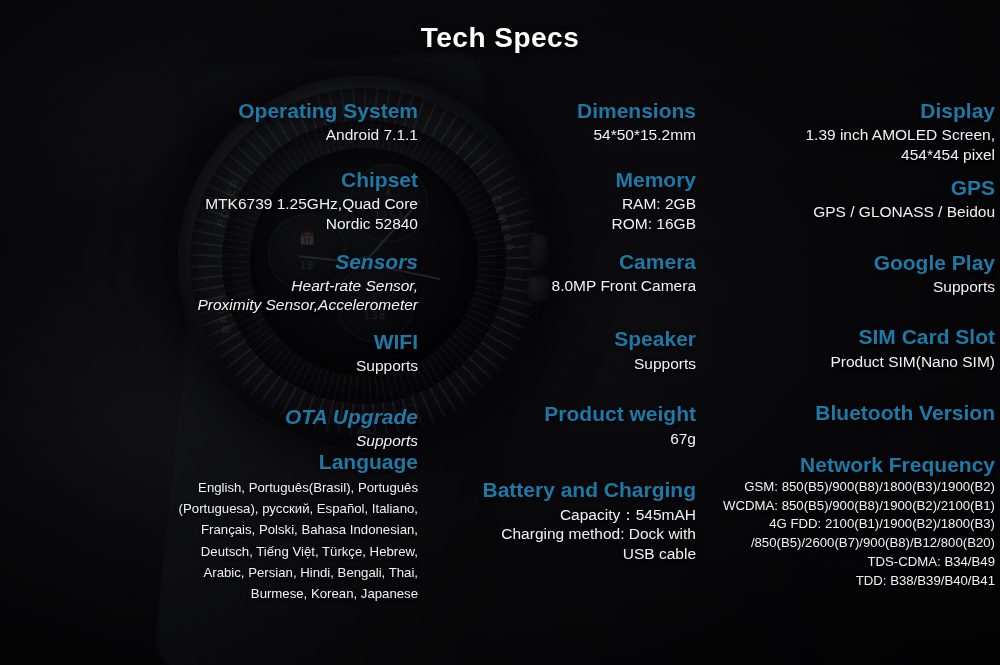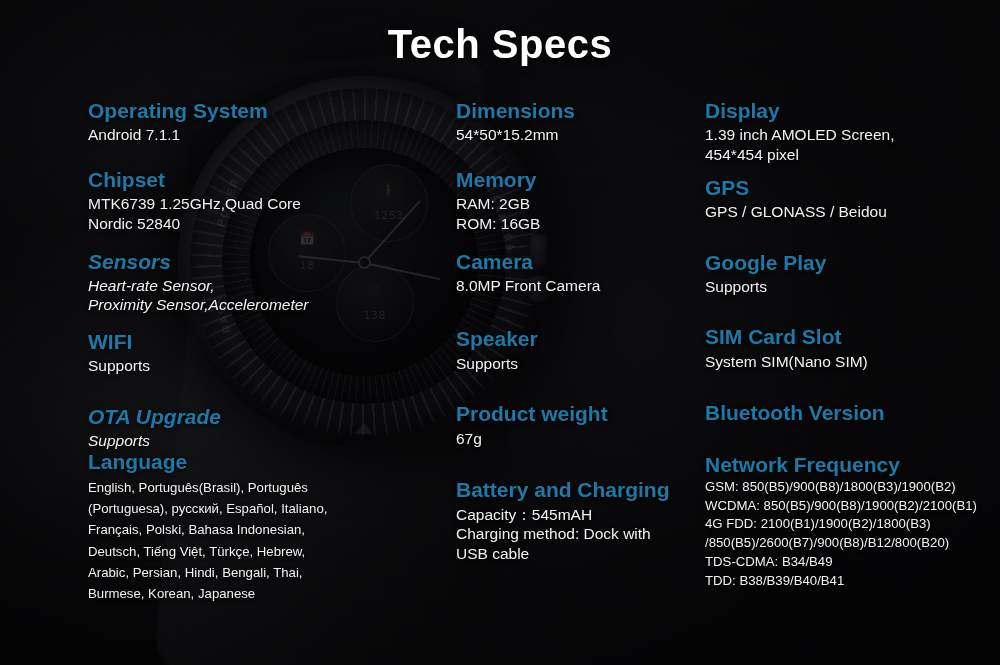--- a/index.html
+++ b/index.html
@@ -137,26 +137,26 @@
     background:rgba(4,4,6,.42);
   }
 
   
   .content { position:absolute; inset:0; }
 
   .page-title {
     position:absolute; left:0; right:0; top:22px;
     text-align:center;
     color:#ffffff;
-    font-size:40px; font-weight:bold;
+    font-size:28px; font-weight:bold;
     letter-spacing:.5px;
     text-shadow:0 2px 7px rgba(0,0,0,.9);
   }
 
-  .col { position:absolute; }
+  .col { position:absolute;text-align:right; }
   .col-1 { left:88px;  top:100px; width:330px; }
   .col-2 { left:456px; top:100px; width:240px; }
   .col-3 { left:705px; top:100px; width:290px; }
 
   .spec { }
   .spec h3 {
     color:#1d7aa8;
     font-size:21px; font-weight:bold;
     line-height:1.06;
     text-shadow:0 1px 4px rgba(0,0,0,.85);
@@ -294,21 +294,21 @@
       <div class="spec" style="margin-bottom:30px;">
         <h3>GPS</h3>
         <p>GPS / GLONASS / Beidou</p>
       </div>
       <div class="spec" style="margin-bottom:30px;">
         <h3>Google Play</h3>
         <p>Supports</p>
       </div>
       <div class="spec" style="margin-bottom:31px;">
         <h3>SIM Card Slot</h3>
-        <p>System SIM(Nano SIM)</p>
+        <p>Product SIM(Nano SIM)</p>
       </div>
       <div class="spec" style="margin-bottom:29px;">
         <h3>Bluetooth Version</h3>
       </div>
       <div class="spec">
         <h3>Network Frequency</h3>
         <p class="small">GSM: 850(B5)/900(B8)/1800(B3)/1900(B2)<br>WCDMA: 850(B5)/900(B8)/1900(B2)/2100(B1)<br>4G FDD: 2100(B1)/1900(B2)/1800(B3)<br>/850(B5)/2600(B7)/900(B8)/B12/800(B20)<br>TDS-CDMA: B34/B49<br>TDD: B38/B39/B40/B41</p>
       </div>
     </div>
 

